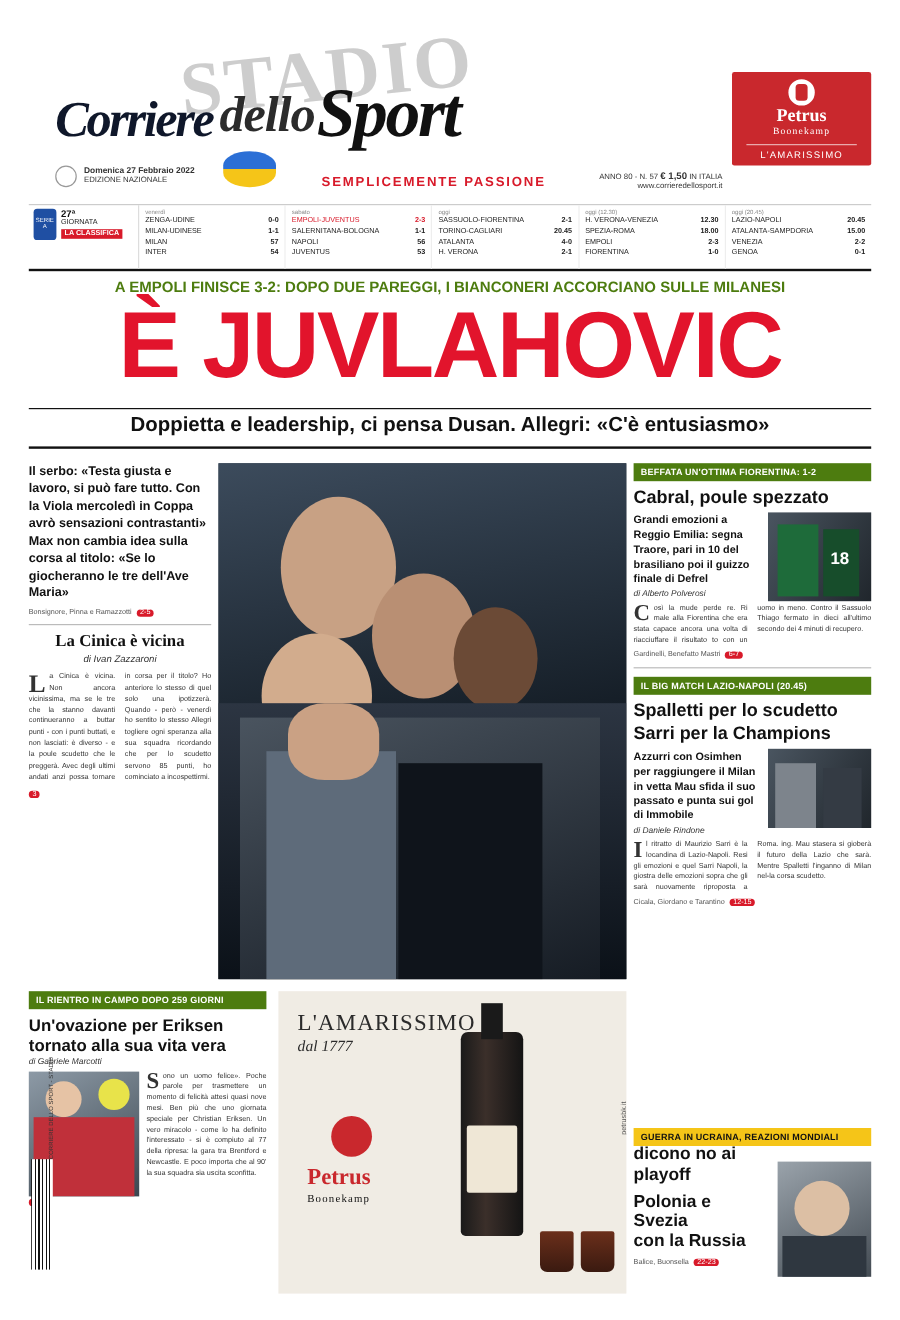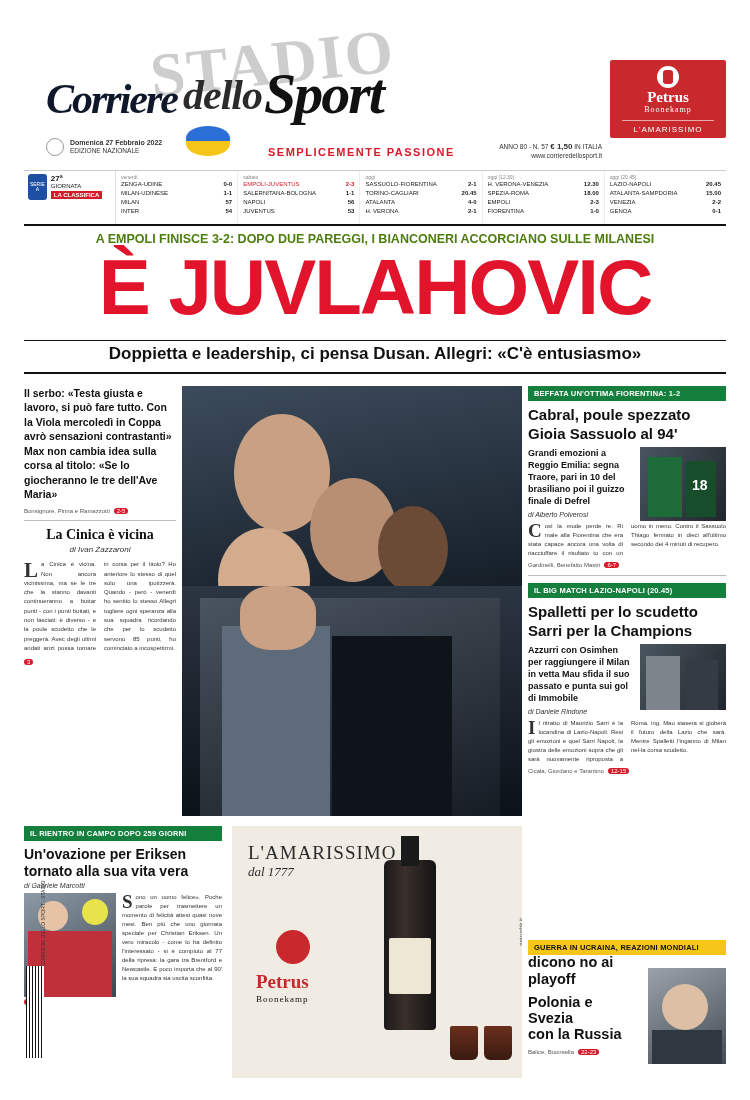--- a/index.html
+++ b/index.html
@@ -133,21 +133,21 @@
     position: absolute; top: 386px; left: 182px; width: 340px; height: 430px;
     background: linear-gradient(160deg,#2b3a4a 0%, #16202b 40%, #0d141b 100%);
     overflow: hidden;
   }
   .ph-fig { position: absolute; border-radius: 50%; }
   .ph-dark { position:absolute; background:#0b1117; }
 
   
   .col-right { position: absolute; top: 386px; left: 528px; width: 198px; }
   .band {
-    background: #15803d; color: #fff; font-size: 7.5px; font-weight: bold;
+    background: #4d7c0f; color: #fff; font-size: 7.5px; font-weight: bold;
     padding: 3px 6px; letter-spacing: .2px;
   }
   .band.yellow { background: #f5c518; color: #111; }
   .r-title { font-size: 15px; font-weight: bold; line-height: 1.15; margin: 5px 0 4px; }
   .r-sub { font-size: 9px; font-weight: bold; line-height: 1.35; }
   .r-byline { font-size: 7px; font-style: italic; color: #333; margin: 4px 0; }
   .r-body { font-size: 6px; line-height: 1.5; text-align: justify; color: #333; column-count: 2; column-gap: 8px; }
   .r-body .drop { float:left; font-family:"Liberation Serif", serif; font-size: 19px; line-height: 14px; font-weight:bold; padding: 2px 3px 0 0;}
   .r-foot { font-size: 6px; color:#555; margin-top:4px; display:flex; align-items:center; gap:4px;}
   .thumb3 { width: 86px; height: 74px; background: linear-gradient(120deg,#4a5560,#20262c); position:absolute; right:0; top:0; overflow:hidden;}
@@ -358,21 +358,20 @@
     <div class="ph-dark" style="left:18px;top:212px;width:300px;height:218px;background:linear-gradient(160deg,#4a545f,#161c24);"></div>
     <div class="ph-dark" style="left:150px;top:250px;width:120px;height:180px;background:#0f141b;"></div>
     <div class="ph-dark" style="left:40px;top:240px;width:108px;height:190px;background:#5e6b7a;"></div>
     <div class="ph-fig" style="left:58px;top:200px;width:76px;height:64px;background:#caa184;border-radius:40%;"></div>
   </div>
 
   <div class="col-right">
 
     <div class="band">BEFFATA UN'OTTIMA FIORENTINA: 1-2</div>
     <div class="r-title">Cabral, poule spezzato</div>
-    <div class="r-title" style="margin-top:-2px">Gioia Sassuolo al 94'</div>
     <div style="position:relative;">
       <div class="thumb3">
         <div style="position:absolute;left:8px;top:10px;width:34px;height:60px;background:#1e6b3a;"></div>
         <div style="position:absolute;left:46px;top:14px;width:30px;height:56px;background:#174d2b;"></div>
         <div style="position:absolute;left:52px;top:30px;font-size:14px;color:#fff;font-weight:bold;">18</div>
       </div>
       <div class="r-sub" style="width:106px;">Grandi emozioni a Reggio Emilia: segna Traore, pari in 10 del brasiliano poi il guizzo finale di Defrel</div>
     </div>
     <div class="r-byline">di Alberto Polverosi</div>
     <div class="r-body">

